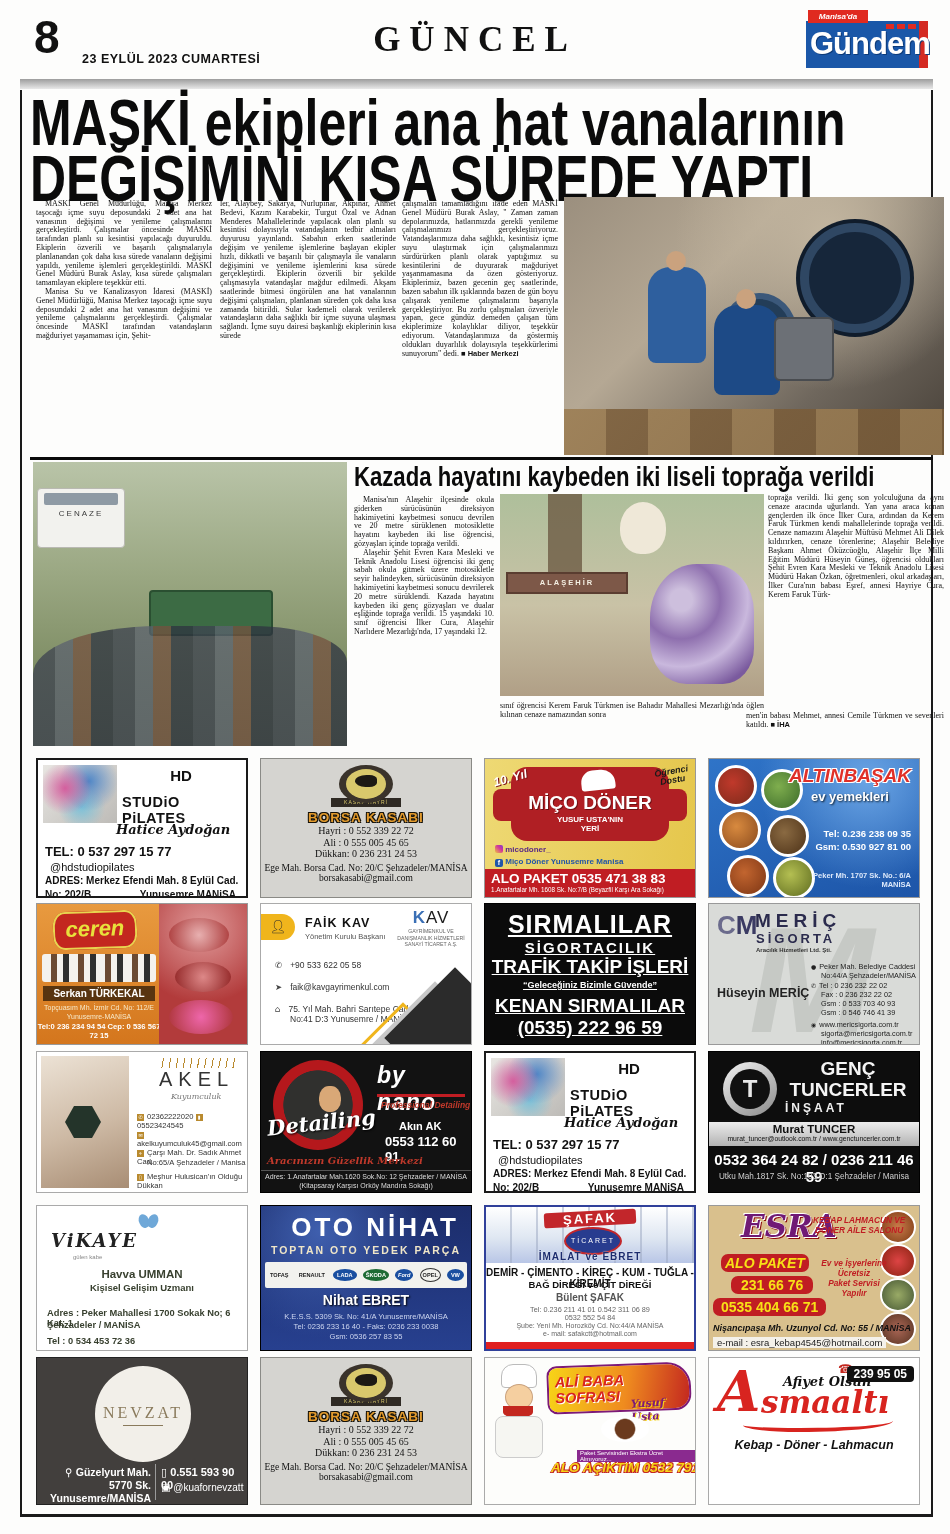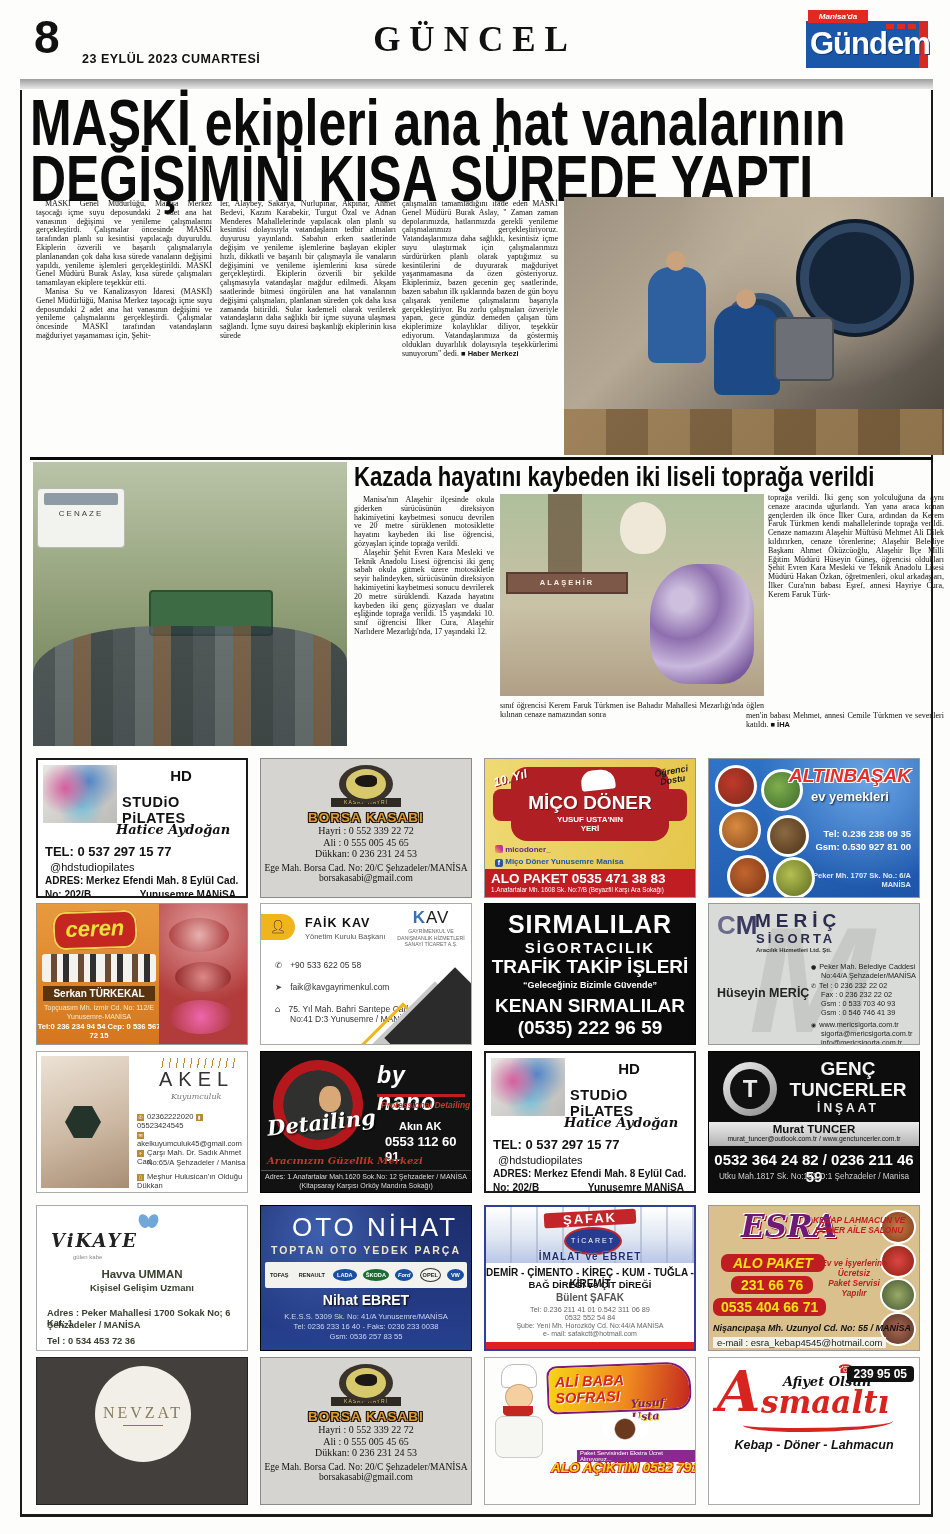--- a/index.html
+++ b/index.html
@@ -165,21 +165,21 @@
   .kav-logo{position:absolute;right:4px;top:4px;width:72px;text-align:center;}
   .kav-logo-t{font-size:17px;letter-spacing:1px;color:#1b1b1b;}
   .kav-logo-t b{color:#3a6fb5;}
   .kav-sub{font-size:5.2px;color:#666;line-height:6.5px;}
   .kav-row{position:absolute;left:14px;font-size:8.5px;color:#333;}
   .kav-row .ic{color:#444;margin-right:8px;}
   .kav-tri1{position:absolute;right:-34px;bottom:-44px;width:100px;height:100px;background:#2b2b2b;transform:rotate(45deg);}
   .kav-tri2{position:absolute;right:-14px;bottom:-58px;width:100px;height:100px;background:#c8c8c8;transform:rotate(45deg);}
   .kav-tri3{position:absolute;right:30px;bottom:-50px;width:70px;height:70px;border:3px solid #f0b51c;transform:rotate(45deg);background:transparent;}
   
-  .ad-sir{background:#0b0b0b;color:#fff;text-align:center;border:1px solid #000;}
+  .ad-sir{background:#0b0b0b;color:#fff;text-align:center;border:1px solid #000;text-decoration:underline;}
   .sir-t1{font-size:25px;font-weight:bold;letter-spacing:1px;margin-top:6px;}
   .sir-t2{font-size:15px;font-weight:bold;letter-spacing:2px;}
   .sir-t3{font-size:19px;font-weight:bold;}
   .sir-slogan{font-size:9px;font-weight:bold;margin-top:2px;}
   .sir-name{font-size:19px;font-weight:bold;margin-top:5px;}
   .sir-phone{font-size:19px;font-weight:bold;}
   
   .ad-meric{background:#d9dbd8;border:1px solid #999;color:#222;}
   .mer-wm{position:absolute;left:40px;top:-10px;font-size:150px;font-weight:bold;color:#c6c9c5;font-style:italic;}
   .mer-mono{position:absolute;left:8px;top:6px;font-size:26px;font-weight:bold;color:#3b3b63;}
@@ -221,40 +221,40 @@
   .nano-adr{position:absolute;left:0;right:0;bottom:2px;text-align:center;font-size:7px;color:#ddd;
     border-top:1px solid #555;padding-top:2px;line-height:8.5px;}
   
   .ad-genc{background:#0d0d0d;border:1px solid #000;color:#eee;}
   .gt-circ{position:absolute;left:14px;top:10px;width:54px;height:54px;border-radius:50%;
     background:linear-gradient(145deg,#f2f2f2,#8a8a8a);}
   .gt-circ-in{position:absolute;left:7px;top:7px;right:7px;bottom:7px;border-radius:50%;background:#101010;
     color:#e8e8e8;text-align:center;font-weight:bold;font-size:24px;line-height:40px;}
   .gt-t1{position:absolute;left:76px;width:126px;top:6px;text-align:center;font-size:19px;font-weight:bold;color:#f4f4f4;}
   .gt-t2{position:absolute;left:76px;width:126px;top:27px;text-align:center;font-size:19px;font-weight:bold;color:#f4f4f4;}
-  .gt-t3{position:absolute;left:76px;width:126px;top:49px;text-align:center;font-size:12px;font-weight:bold;letter-spacing:3px;}
+  .gt-t3{position:absolute;left:76px;width:126px;top:49px;font-size:12px;font-weight:bold;letter-spacing:3px;}
   .gt-band{position:absolute;left:0;right:0;top:70px;height:24px;background:linear-gradient(#ececec,#b3b3b3);
     color:#111;text-align:center;}
   .gt-name{font-weight:bold;font-size:11.5px;padding-top:1px;}
   .gt-mail{font-size:6.8px;}
   .gt-phone{position:absolute;left:0;right:0;top:99px;text-align:center;font-weight:bold;font-size:15px;color:#fff;}
   .gt-adr{position:absolute;left:0;right:0;top:120px;text-align:center;font-size:8.2px;color:#cfcfcf;}
   
   .ad-vik{background:#fff;border:1px solid #aaa;color:#38402f;}
   .vik-wing{position:absolute;width:10px;height:14px;border-radius:60% 60% 50% 50%;background:#6fa8d8;}
   .vik-title{position:absolute;left:14px;top:24px;font-family:"DejaVu Serif",serif;font-style:italic;
     font-weight:bold;font-size:18px;letter-spacing:2px;color:#222;}
   .vik-sub{position:absolute;left:36px;top:48px;font-size:6px;color:#888;}
   .vik-name{position:absolute;left:0;right:0;top:62px;text-align:center;font-size:11.5px;font-weight:bold;}
   .vik-role{position:absolute;left:0;right:0;top:76px;text-align:center;font-size:9.5px;font-weight:bold;}
   .vik-l{position:absolute;left:10px;font-size:9.3px;font-weight:bold;}
   
   .ad-oto{background:radial-gradient(circle at 28% 18%,#3f5fae,transparent 55%),
           linear-gradient(#1c2d6b,#27408f);border:1px solid #000;color:#fff;text-align:center;}
-  .oto-t1{position:absolute;left:0;right:0;top:6px;font-size:26px;font-weight:normal;letter-spacing:3px;padding-left:18px;}
+  .oto-t1{position:absolute;left:0;right:0;top:6px;font-size:26px;font-weight:bold;letter-spacing:3px;padding-left:18px;}
   .oto-t2{position:absolute;left:0;right:0;top:38px;font-size:10.5px;font-weight:bold;letter-spacing:2px;color:#f0e6c8;}
   .oto-band{position:absolute;left:4px;right:4px;top:56px;height:26px;background:#f2f2ee;border-radius:2px;
     display:flex;align-items:center;justify-content:space-around;color:#222;}
   .brand{font-size:5.6px;font-weight:bold;padding:1px 2px;}
   .brand.oval{background:#1a4fa0;color:#fff;border-radius:50%;padding:3px 4px;}
   .brand.circ{border:1px solid #333;border-radius:50%;padding:3px 2px;}
   .brand.grn{background:#1d6b34;color:#fff;border-radius:50%;padding:3px 3px;}
   .brand.ital{font-style:italic;background:#1a4fa0;color:#fff;border-radius:50%;padding:3px 3px;}
   .oto-name{position:absolute;left:0;right:0;top:86px;font-size:14px;font-weight:bold;text-shadow:1px 1px 2px #000;}
   .oto-l{position:absolute;left:0;right:0;font-size:7.6px;color:#cdd6f0;}
@@ -272,21 +272,21 @@
   .sf-c{position:absolute;left:0;right:0;text-align:center;}
   .sf-red{position:absolute;left:0;right:0;bottom:0;height:7px;background:#e02020;}
   
   .ad-esra{background:#d9c08d;border:1px solid #999;}
   .es-title{position:absolute;left:8px;top:2px;font-family:"DejaVu Serif",serif;font-style:italic;
     font-weight:bold;font-size:31px;color:#701a75;
     text-shadow:1px 1px 0 #fff,-1px -1px 0 #fff,2px 2px 0 #8f0f0c;margin-left:24px;}
   .es-sub{position:absolute;left:104px;top:10px;color:#c01d23;font-style:italic;font-weight:bold;
     font-size:8.3px;line-height:9.5px;text-align:center;}
   .es-alo{position:absolute;left:12px;top:48px;background:#c01d23;color:#f7e017;font-weight:bold;
-    font-style:italic;font-size:14px;padding:1px 12px;border-radius:7px;}
+    font-style:italic;font-size:14px;padding:1px 4px;border-radius:7px;}
   .es-p1{position:absolute;left:22px;top:70px;background:#c01d23;color:#f7e017;font-weight:bold;
     font-size:14px;padding:1px 10px;border-radius:7px;}
   .es-p2{position:absolute;left:4px;top:92px;background:#c01d23;color:#f7e017;font-weight:bold;
     font-size:14px;padding:1px 8px;border-radius:7px;}
   .es-note{position:absolute;left:108px;top:52px;width:74px;color:#c01d23;font-weight:bold;font-style:italic;
     font-size:8.3px;text-align:center;line-height:10px;}
   .es-food{position:absolute;right:3px;width:32px;height:30px;border-radius:50%;border:2px solid #fff;}
   .es-adr{position:absolute;left:4px;bottom:17px;font-weight:bold;font-size:9px;color:#111;font-style:italic;}
   .es-mail{position:absolute;left:4px;bottom:2px;background:#f4f1ea;font-size:9.5px;padding:0 4px;color:#222;}
   
@@ -675,20 +675,30 @@
     </div>
     <div class="es-adr">Nişancıpaşa Mh. Uzunyol Cd. No: 55 / MANİSA</div>
     <div class="es-mail">e-mail : esra_kebap4545@hotmail.com</div>
   </div>
 
   <div class="ad ad-nev" style="left:36px;top:1357px;height:148px;">
     <div class="nev-circ">
       <div class="nev-t">NEVZAT</div>
       <div class="nev-line"></div>
     </div>
+    <div class="nev-bot">
+      <div class="nev-adr">
+        <span class="ic">⚲</span>
+        <span>Güzelyurt Mah. 5770 Sk.</span><br>
+        <span>Yunusemre/MANİSA</span>
+      </div>
+      <div class="nev-div"></div>
+      <div class="nev-phone"><span class="ic">▯</span> <span>0.551 593 90 00</span></div>
+      <div class="nev-soc"><span class="ic">▣</span> <span>@kuafornevzatt</span></div>
+    </div>
   </div>
   <div class="ad ad-borsa" style="left:260px;top:1357px;height:148px;">
     <div class="bk-circ">
         <div class="bk-in"></div>
         <div class="bk-bull"></div>
       </div>
     <div class="bk-rib">KASAP HAYRİ</div>
     <div class="bk-title">BORSA KASABI</div>
     <div class="bk-row">Hayri    : 0 552 339 22 72</div>
     <div class="bk-row">Ali        : 0 555 005 45 65</div>

